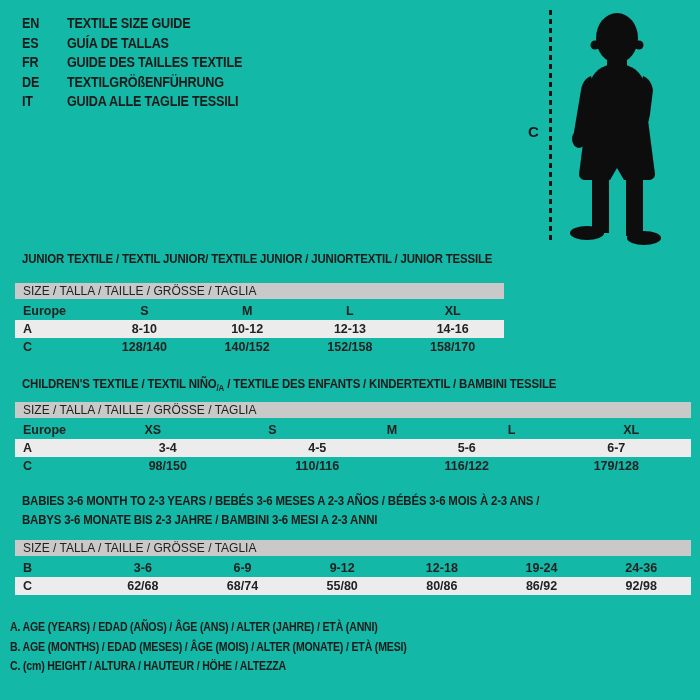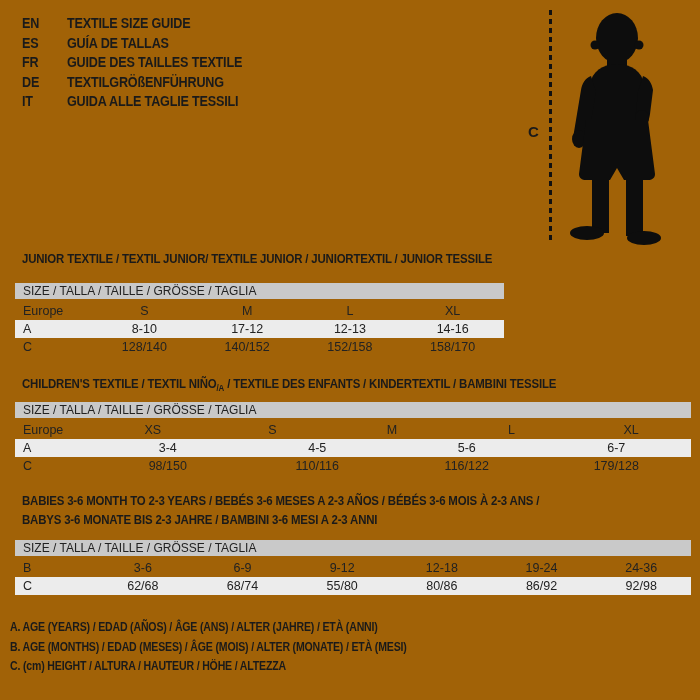--- a/index.html
+++ b/index.html
@@ -1,17 +1,17 @@
 <!DOCTYPE html>
 <html><head>
 <meta charset="utf-8">
 <style>
   html,body{margin:0;padding:0;background:#fff;}
   .canvas{
-    position:relative;width:700px;height:700px;background:#a16207;
+    position:relative;width:700px;height:700px;background:#14b8a6;
     font-family:"Liberation Sans","DejaVu Sans",sans-serif;
     color:#1a1a1a;overflow:hidden;
   }
   
   .lang-block{position:absolute;top:14px;left:22px;}
   .lang-row{display:flex;line-height:19.5px;font-size:14px;font-weight:bold;
     letter-spacing:-.2px;transform:scaleX(.9);transform-origin:0 50%;white-space:nowrap;}
   .lang-code{width:50px;flex:0 0 50px;}
   
   .baby-svg{position:absolute;left:558px;top:2px;}
@@ -26,21 +26,21 @@
   .title-children{top:375px;}
   .title-babies{top:492px;}
   .subm{font-size:9px;position:relative;top:3px;}
   
   .size-table{position:absolute;left:15px;}
   .table-junior{top:283px;width:489px;}
   .table-children{top:402px;width:676px;}
   .table-babies{top:540px;width:676px;}
   .thead{background:#c9c9c9;height:16px;line-height:16px;font-size:12px;
     padding-left:8px;margin-bottom:3px;white-space:nowrap;color:#222;}
-  .trow{display:flex;height:18px;line-height:18px;font-size:12.5px;color:#222;}
+  .trow{display:flex;height:18px;line-height:18px;font-size:12.5px;color:#222;font-weight:bold;}
   .rows .trow:nth-child(even){background:#ececec;}
   .cell-label{width:70px;flex:0 0 70px;padding-left:8px;text-align:left;}
   .cell-val{flex:1;text-align:center;}
   
   .footnotes{position:absolute;left:10px;top:618px;}
   .footnote{font-size:12px;font-weight:bold;line-height:19.5px;letter-spacing:-.2px;
     transform:scaleX(.88);transform-origin:0 50%;white-space:nowrap;}
 </style>
 </head>
 <body>
@@ -96,21 +96,21 @@
         <div class="trow">
           <div class="cell-label">Europe</div>
           <div class="cell-val">S</div>
           <div class="cell-val">M</div>
           <div class="cell-val">L</div>
           <div class="cell-val">XL</div>
         </div>
         <div class="trow">
           <div class="cell-label">A</div>
           <div class="cell-val">8-10</div>
-          <div class="cell-val">17-12</div>
+          <div class="cell-val">10-12</div>
           <div class="cell-val">12-13</div>
           <div class="cell-val">14-16</div>
         </div>
         <div class="trow">
           <div class="cell-label">C</div>
           <div class="cell-val">128/140</div>
           <div class="cell-val">140/152</div>
           <div class="cell-val">152/158</div>
           <div class="cell-val">158/170</div>
         </div>

